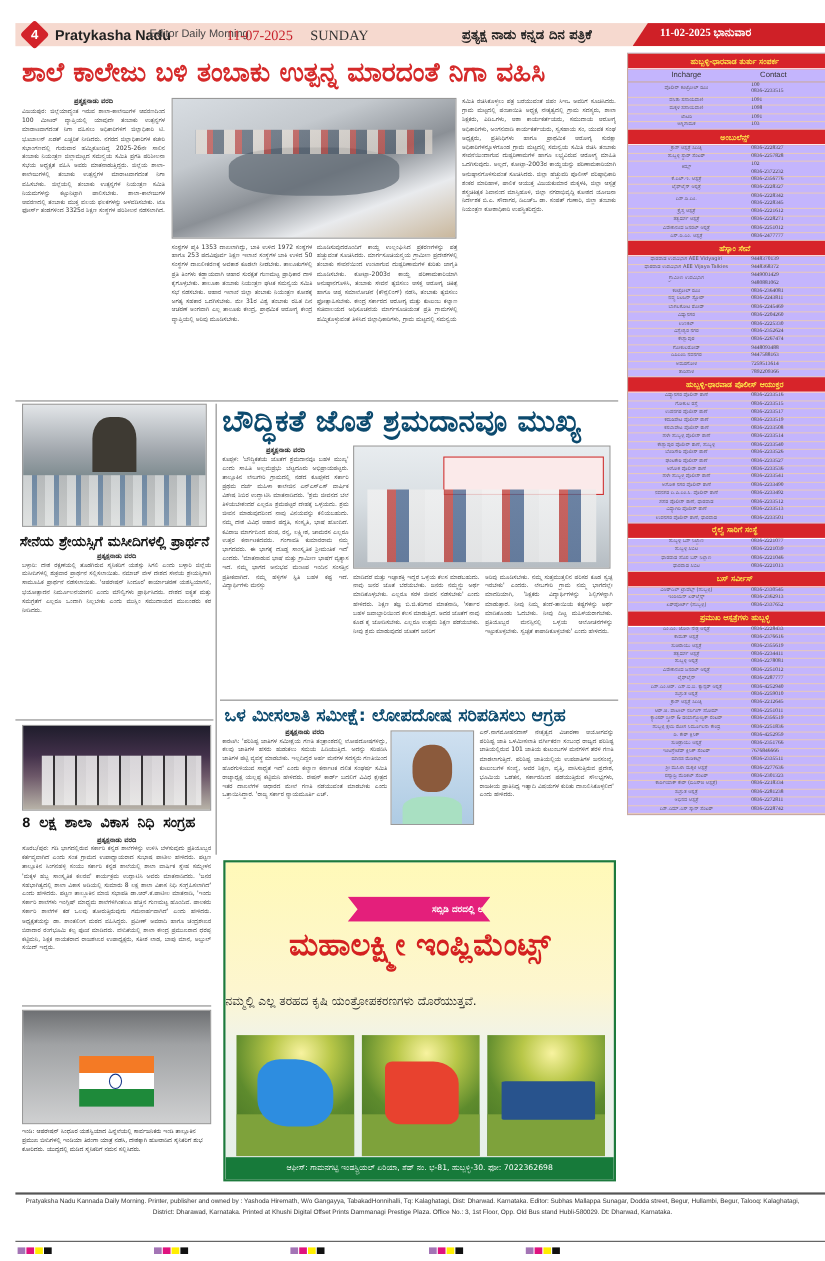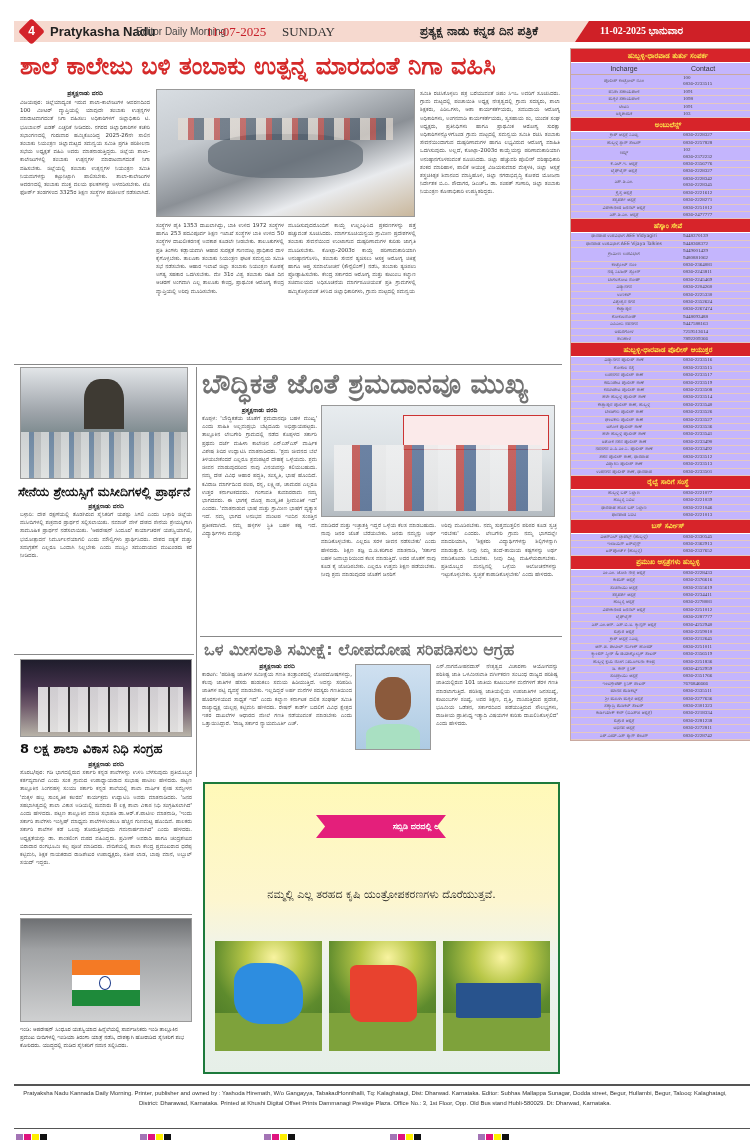--- a/index.html
+++ b/index.html
@@ -13,21 +13,21 @@
   .brand { position: absolute; left: 50px; top: 24px; font: bold 13px "Liberation Sans", sans-serif; color: #222; }
   .brand-sub { position: absolute; left: 136px; top: 26px; font: 10px "Liberation Sans", sans-serif; color: #444; }
   .date-en { position: absolute; left: 206px; top: 24px; font: 13px "Liberation Serif", serif; color: #c7202a; }
   .day-en { position: absolute; left: 282px; top: 24px; font: 13px "Liberation Serif", serif; color: #333; }
   .brand-kn { position: absolute; left: 420px; top: 24px; font: bold 12px "DejaVu Sans", sans-serif; color: #222; }
   .redtab { position: absolute; left: 575px; top: 21px; width: 175px; height: 21px; background: #cf2027; clip-path: polygon(8% 0,100% 0,100% 100%,0 100%); }
   .redtab-txt { position: absolute; left: 600px; top: 25px; font: bold 10px "Liberation Serif", serif; color: #fff; white-space: nowrap; }
 
   
   .hl { position: absolute; color: #d52a2a; font-weight: bold; font-family: "DejaVu Sans", sans-serif; white-space: nowrap; }
-  .hl-black { color: #737373; }
+  .hl-black { color: #0c4a6e; }
   .small-head { position: absolute; font: bold 13px "DejaVu Sans", sans-serif; color: #111; white-space: nowrap; }
   .byline { position: absolute; font: bold 6px "DejaVu Sans", sans-serif; color: #222; text-align: center; }
   .body-text { position: absolute; font: 5.5px/8.2px "DejaVu Sans", sans-serif; color: #333; text-align: justify; overflow: hidden; }
 
   
   .photo { position: absolute; overflow: hidden; border: 1px solid #999; }
   .ph-meeting { background: linear-gradient(160deg,#d8dde2 0%,#c4c9ce 30%,#8b9096 55%,#e9ebee 75%,#c9b79c 100%); }
   .ph-meeting::before { content:""; position:absolute; left:20%; top:35%; width:60%; height:35%; background:#5f6a74; border-radius:40%; opacity:.7; }
   .ph-meeting::after { content:""; position:absolute; left:8%; top:22%; width:84%; height:18%; background:repeating-linear-gradient(90deg,#e7ded4 0 10px,#c2413a 10px 16px,#4a5868 16px 26px); opacity:.65; }
   .ph-mosque { background: linear-gradient(180deg,#e2e5e8 0%,#9ea4aa 40%,#7d8b8f 60%,#c7d0cc 100%); }
@@ -46,21 +46,21 @@
   .ph-portrait::after { content:""; position:absolute; left:14%; top:70%; width:72%; height:30%; background:#a9e0c2; border-radius:40% 40% 0 0; }
   .caption { position: absolute; font: 5.5px/8px "DejaVu Sans", sans-serif; color: #222; }
 
   .rule { position: absolute; background: #888; }
 
   
   .ad { position: absolute; left: 203px; top: 782px; width: 357px; height: 292px; border: 2px solid #1d7a3c; background: linear-gradient(180deg,#fff9b8 0%,#fdf6cf 40%,#eef3ee 60%,#e6efe8 100%); overflow: hidden; }
   .ad-top { position: absolute; left: 60px; top: 0; width: 230px; height: 24px; background: #177a3a; border-radius: 0 0 6px 6px; color: #fff; font: bold 6.5px/24px "DejaVu Sans", sans-serif; text-align: center; }
   .ad-ribbon { position: absolute; left: 111px; top: 31px; width: 130px; height: 23px; background: #e41f7b; clip-path: polygon(0 0,100% 0,93% 50%,100% 100%,0 100%,7% 50%); color: #fff; font: bold 8px/23px "DejaVu Sans", sans-serif; text-align: right; }
   .ad-title { position: absolute; left: 0; top: 58px; width: 100%; text-align: center; color: #d42121; font: bold 28px "DejaVu Sans", sans-serif; white-space: nowrap; }
-  .ad-tag { position: absolute; left: 0; top: 104px; width: 100%; text-align: center; color: #222; font: 11px "DejaVu Sans", sans-serif; white-space: nowrap; }
+  .ad-tag { position: absolute; left: 0; top: 120px; width: 100%; color: #222; font: 11px "DejaVu Sans", sans-serif; white-space: nowrap; }
   .ad-phone { position: absolute; left: 0; top: 122px; width: 100%; text-align: center; color: #111; font: bold 17px "Liberation Serif", serif; white-space: nowrap; }
   .ad-img { position: absolute; top: 157px; width: 107px; height: 110px; background: radial-gradient(circle at 55% 15%,#f8f3a0 0%,#b8c748 25%,#5e8b2d 55%,#3f6d23 100%); overflow: hidden; }
   .ad-img::before { content:""; position:absolute; left:0; top:65%; width:100%; height:35%; background:#7ea23b; }
   .plough::after { content:""; position:absolute; left:18%; top:20%; width:64%; height:55%; background:#2d8de0; border-radius:30% 50% 35% 40%; }
   .rotavator::after { content:""; position:absolute; left:20%; top:22%; width:62%; height:52%; background:#e8422f; border-radius:10% 35% 15% 20%; }
   .trailer::after { content:""; position:absolute; left:12%; top:38%; width:80%; height:32%; background:#28538d; border-radius:4%; }
   .ad-foot { position: absolute; left: 0; bottom: 0; width: 100%; height: 20px; background: #177a3a; color: #fff; font: 7px/20px "DejaVu Sans", sans-serif; text-align: center; white-space: nowrap; }
 
   
   .sidebar { position: absolute; left: 570px; top: 48px; width: 196px; border: 1px solid #c9a9a0; background: #c4b5fd; }
@@ -114,33 +114,35 @@
 <div class="rule" style="left:200px;top:636px;width:362px;height:1px;"></div>
 
 <div class="hl hl-black" style="left:204px;top:640px;font-size:16px;">ಒಳ ಮೀಸಲಾತಿ ಸಮೀಕ್ಷೆ: ಲೋಪದೋಷ ಸರಿಪಡಿಸಲು ಆಗ್ರಹ</div>
 <div class="byline" style="left:202px;top:662px;width:150px;">ಪ್ರತ್ಯಕ್ಷನಾಡು ವರದಿ</div>
 <div class="body-text" style="left:202px;top:670px;width:150px;height:108px;">ಕಾರಟಗಿ: 'ಪರಿಶಿಷ್ಟ ಜಾತಿಗಳ ಸಮೀಕ್ಷೆಯ ಗಣತಿ ತಂತ್ರಾಂಶದಲ್ಲಿ ಲೋಪದೋಷಗಳಿದ್ದು, ಕೆಲವು ಜಾತಿಗಳ ಹೆಸರು ಹುಡುಕಲು ಸಮಯ ಹಿಡಿಯುತ್ತಿದೆ. ಅದನ್ನು ಸರಿಪಡಿಸಿ ಜಾತಿಗಳ ಪಟ್ಟಿ ವ್ಯವಸ್ಥೆ ಮಾಡಬೇಕು. ಇಲ್ಲದಿದ್ದರೆ ಅರ್ಹ ಮನೆಗಳ ಸದಸ್ಯರು ಗಣತಿಯಿಂದ ಹೊರಗುಳಿಯುವ ಸಾಧ್ಯತೆ ಇದೆ' ಎಂದು ಕಲ್ಯಾಣ ಕರ್ನಾಟಕ ದಲಿತ ಸಂಘರ್ಷ ಸಮಿತಿ ರಾಜ್ಯಾಧ್ಯಕ್ಷ ಯಲ್ಲಪ್ಪ ಕಟ್ಟಿಮನಿ ಹೇಳಿದರು. ರೇಷನ್ ಕಾರ್ಡ್ ಬದಲಿಗೆ ವಿವಿಧ ಕ್ಷೇತ್ರದ ಇತರ ದಾಖಲೆಗಳ ಆಧಾರದ ಮೇಲೆ ಗಣತಿ ನಡೆಯುವಂತೆ ಮಾಡಬೇಕು ಎಂದು ಒತ್ತಾಯಿಸಿದ್ದಾರೆ. 'ರಾಜ್ಯ ಸರ್ಕಾರ ನ್ಯಾಯಮೂರ್ತಿ ಎಚ್.</div>
 <div class="photo ph-portrait" style="left:355px;top:664px;width:76px;height:86px;"></div>
 <div class="body-text" style="left:436px;top:662px;width:122px;height:116px;">ಎನ್.ನಾಗಮೋಹನದಾಸ್ ನೇತೃತ್ವದ ವಿಚಾರಣಾ ಆಯೋಗವನ್ನು ಪರಿಶಿಷ್ಟ ಜಾತಿ ಒಳಮೀಸಲಾತಿ ವರ್ಗೀಕರಣ ಸಂಬಂಧ ರಾಜ್ಯದ ಪರಿಶಿಷ್ಟ ಜಾತಿಯಲ್ಲಿರುವ 101 ಜಾತಿಯ ಕುಟುಂಬಗಳ ಮನೆಗಳಿಗೆ ತೆರಳಿ ಗಣತಿ ಮಾಡಲಾಗುತ್ತಿದೆ. ಪರಿಶಿಷ್ಟ ಜಾತಿಯಲ್ಲಿಯ ಉಪಜಾತಿಗಳ ಜನಸಂಖ್ಯೆ, ಕುಟುಂಬಗಳ ಸಂಖ್ಯೆ, ಅವರ ಶಿಕ್ಷಣ, ವೃತ್ತಿ, ವಾಸಿಸುತ್ತಿರುವ ಪ್ರದೇಶ, ಭೂಮಿಯ ಒಡೆತನ, ಸರ್ಕಾರದಿಂದ ಪಡೆಯುತ್ತಿರುವ ಸೌಲಭ್ಯಗಳು, ರಾಜಕೀಯ ಪ್ರಾತಿನಿಧ್ಯ ಇತ್ಯಾದಿ ವಿಷಯಗಳ ಕುರಿತು ದಾಖಲಿಸಿಕೊಳ್ಳಲಿದೆ' ಎಂದು ಹೇಳಿದರು.</div>
 
 <div class="rule" style="left:14px;top:654px;width:180px;height:1px;"></div>
 <div class="photo ph-stage" style="left:20px;top:659px;width:172px;height:78px;"></div>
-<div class="small-head" style="left:20px;top:741px;font-size:13px;">8 ಲಕ್ಷ ಶಾಲಾ ವಿಕಾಸ ನಿಧಿ ಸಂಗ್ರಹ</div>
+<div class="small-head" style="left:20px;top:741px;font-size:13px;font-family:Liberation Mono, monospace;">8 ಲಕ್ಷ ಶಾಲಾ ವಿಕಾಸ ನಿಧಿ ಸಂಗ್ರಹ</div>
 <div class="byline" style="left:20px;top:760px;width:172px;">ಪ್ರತ್ಯಕ್ಷನಾಡು ವರದಿ</div>
 <div class="body-text" style="left:20px;top:768px;width:172px;height:144px;">ಸೊರಬ/ಪುರ: ಗಡಿ ಭಾಗದಲ್ಲಿರುವ ಸರ್ಕಾರಿ ಕನ್ನಡ ಶಾಲೆಗಳನ್ನು ಉಳಿಸಿ ಬೆಳೆಸುವುದು ಪ್ರತಿಯೊಬ್ಬರ ಕರ್ತವ್ಯವಾಗಿದೆ ಎಂದು ಸಂತ ಗ್ರಾಮದ ಉಪಾಧ್ಯಾಯರಾದ ಸುಭಾಷ ಪಾಟೀಲ ಹೇಳಿದರು. ಪಟ್ಟಣ ತಾಲ್ಲೂಕಿನ ಸಿಂಗನಹಳ್ಳಿ ಸಂಯು ಸರ್ಕಾರಿ ಕನ್ನಡ ಶಾಲೆಯಲ್ಲಿ ಶಾಲಾ ವಾರ್ಷಿಕ ಸ್ನೇಹ ಸಮ್ಮೇಳನ 'ಮಕ್ಕಳ ಹಬ್ಬ ಸಾಂಸ್ಕೃತಿಕ ಕಲರವ' ಕಾರ್ಯಕ್ರಮ ಉದ್ಘಾಟಿಸಿ ಅವರು ಮಾತನಾಡಿದರು. 'ಜನರ ಸಹಭಾಗಿತ್ವದಲ್ಲಿ ಶಾಲಾ ವಿಕಾಸ ಅಡಿಯಲ್ಲಿ ಸುಮಾರು 8 ಲಕ್ಷ ಶಾಲಾ ವಿಕಾಸ ನಿಧಿ ಸಂಗ್ರಹಿಸಲಾಗಿದೆ' ಎಂದು ಹೇಳಿದರು. ಪಟ್ಟಣ ತಾಲ್ಲೂಕಿನ ಮಾಜಿ ಸಭಾಪತಿ ಡಾ.ಆರ್.ಕೆ.ಪಾಟೀಲ ಮಾತನಾಡಿ, 'ಇಂದು ಸರ್ಕಾರಿ ಶಾಲೆಗಳು ಇಂಗ್ಲಿಷ್ ಮಾಧ್ಯಮ ಶಾಲೆಗಳಿಗಿಂತಲೂ ಹೆಚ್ಚಿನ ಗುಣಮಟ್ಟ ಹೊಂದಿವೆ. ಪಾಲಕರು ಸರ್ಕಾರಿ ಶಾಲೆಗಳ ಕಡೆ ಒಲವು ತೋರುತ್ತಿರುವುದು ಗಮನಾರ್ಹವಾಗಿದೆ' ಎಂದು ಹೇಳಿದರು. ಅಧ್ಯಕ್ಷತೆಯನ್ನು ಡಾ. ಶಾಂತಲಿಂಗ ಮಠದ ವಹಿಸಿದ್ದರು. ಪ್ರವೀಣ್ ಅವರಾದಿ ಹಾಗೂ ಚಂದ್ರಶೇಖರ ಬಿರಾದಾರ ರಂಗಭೂಮಿ ಕಲ್ಪ ಪೂಜೆ ಮಾಡಿದರು. ವೇದಿಕೆಯಲ್ಲಿ ಶಾಲಾ ಕೇಂದ್ರ ಪ್ರಮುಖರಾದ ಧರೆಪ್ಪ ಕಟ್ಟಿಮನಿ, ಶಿಕ್ಷಕ ನಾಯಕರಾದ ರಾಜಶೇಖರ ಉಪಾಧ್ಯಕ್ಷರು, ಸತೀಶ ಲಾಡ, ಬಾಪು ಮಾನೆ, ಅಬ್ದುಲ್ ಸಯಿದ್ ಇದ್ದರು.</div>
 <div class="rule" style="left:20px;top:914px;width:172px;height:1px;"></div>
 <div class="photo ph-flag" style="left:20px;top:918px;width:172px;height:104px;"></div>
 <div class="caption" style="left:20px;top:1025px;width:172px;height:52px;overflow:hidden;">ಇಂಡಿ: ಆಪರೇಷನ್ ಸಿಂಧೂರ ಯಶಸ್ವಿಯಾದ ಹಿನ್ನೆಲೆಯಲ್ಲಿ ಸಾರ್ವಜನಿಕರು ಇಂಡಿ ತಾಲ್ಲೂಕಿನ ಪ್ರಮುಖ ಬೀದಿಗಳಲ್ಲಿ ಇಂಡಿಯಾ ತಿರಂಗಾ ಯಾತ್ರೆ ನಡೆಸಿ, ದೇಶಕ್ಕಾಗಿ ಹೋರಾಡಿದ ಸೈನಿಕರಿಗೆ ಶುಭ ಕೋರಿದರು. ಯುದ್ಧದಲ್ಲಿ ಮಡಿದ ಸೈನಿಕರಿಗೆ ನಮನ ಸಲ್ಲಿಸಿದರು.</div>
 
 <div class="ad">
   <div class="ad-ribbon">ಸಬ್ಸಿಡಿ ದರದಲ್ಲಿ ಲಭ್ಯ</div>
+  <div class="ad-title">ಮಹಾಲಕ್ಷ್ಮೀ ಇಂಪ್ಲಿಮೆಂಟ್ಸ್</div>
   <div class="ad-tag">ನಮ್ಮಲ್ಲಿ ಎಲ್ಲ ತರಹದ ಕೃಷಿ ಯಂತ್ರೋಪಕರಣಗಳು ದೊರೆಯುತ್ತವೆ.</div>
   <div class="ad-img plough" style="left:10px;"></div>
   <div class="ad-img rotavator" style="left:124px;"></div>
   <div class="ad-img trailer" style="left:238px;"></div>
+  <div class="ad-foot">ಆಫೀಸ್: ಗಾಮನಗಟ್ಟಿ ಇಂಡಸ್ಟ್ರಿಯಲ್ ಏರಿಯಾ, ಶೆಡ್ ನಂ. ಭ-81, ಹುಬ್ಬಳ್ಳಿ-30. ಫೋ: 7022362698</div>
 </div>
 
 <div class="sidebar" id="sidebar">
   <div class="sb-head">ಹುಬ್ಬಳ್ಳಿ-ಧಾರವಾಡ ತುರ್ತು ಸಂಪರ್ಕ</div>
   <div class="sb-colhead">
     <div class="sb-name" style="font:7px 'Liberation Sans',sans-serif;color:#333;padding:2px 0;">Incharge</div>
     <div class="sb-num" style="font:7px 'Liberation Sans',sans-serif;color:#333;padding:2px 0 2px 14px;">Contact</div>
   </div>
   <div id="sb-body">
       <div class="sb-row">

